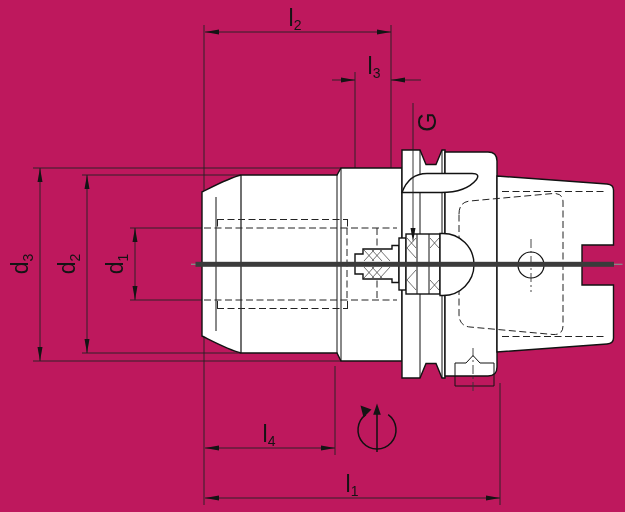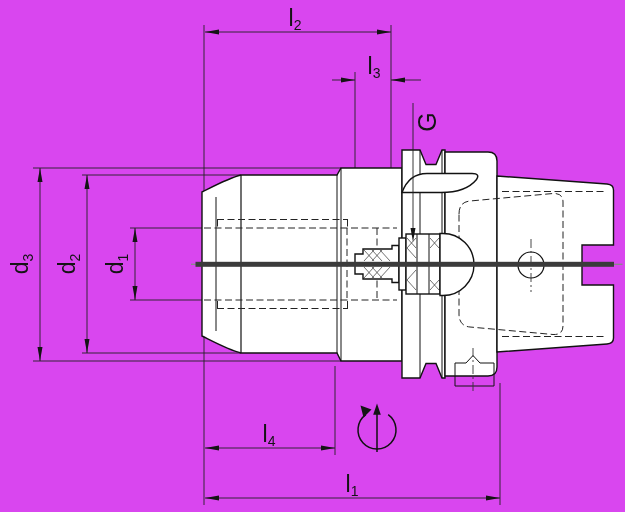--- a/index.html
+++ b/index.html
@@ -1,16 +1,16 @@
 <!DOCTYPE html>
 <html><head>
 <meta charset="utf-8">
 <style>
   html,body{margin:0;padding:0;background:#fff;}
-  .stage{width:625px;height:512px;background:#d946ef;position:relative;overflow:hidden;
+  .stage{width:625px;height:512px;background:#be185d;position:relative;overflow:hidden;
          font-family:"Liberation Sans", sans-serif;}
   svg{display:block}
   text{font-family:"Liberation Sans","DejaVu Sans",sans-serif;fill:#141414;}
   .dimtext{font-size:23px;}
   .dimsub{font-size:14px;}
   .gtext{font-size:25px;}
   .thin{stroke:#222;stroke-width:0.9;fill:none;}
   .part{stroke:#121212;stroke-width:1.4;fill:#ffffff;}
   .partline{stroke:#121212;stroke-width:1.2;fill:none;}
   .inner{stroke:#121212;stroke-width:1.0;fill:none;}

